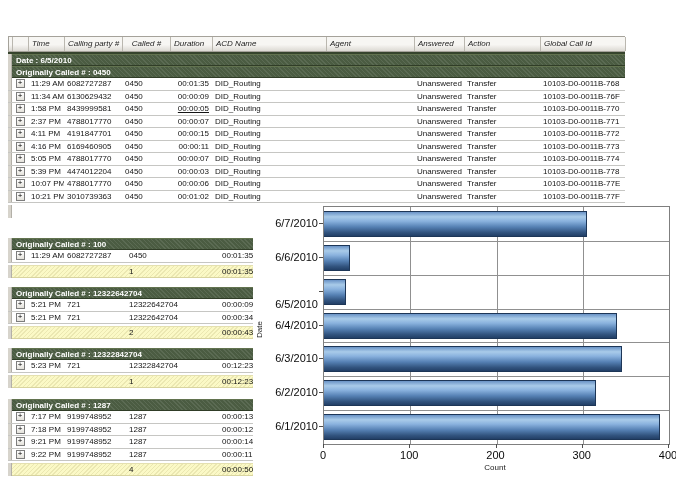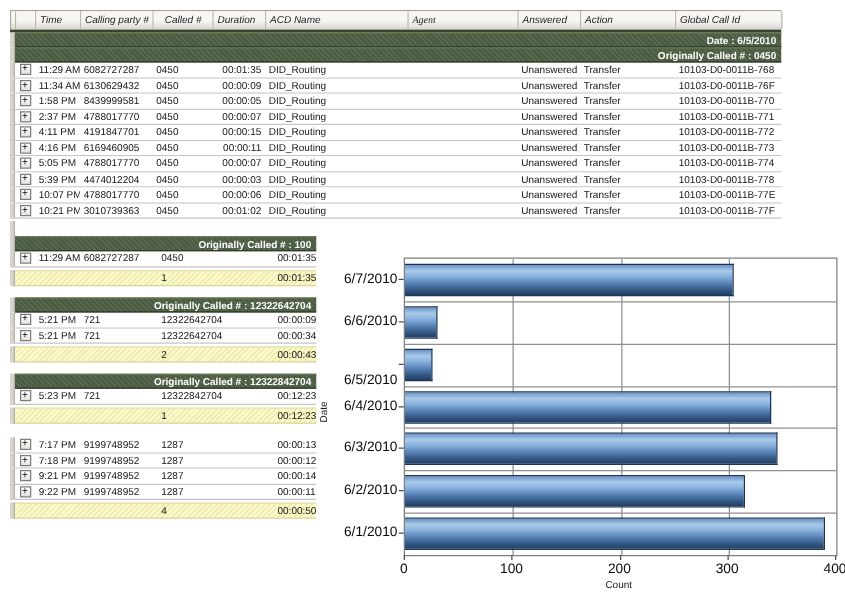--- a/index.html
+++ b/index.html
@@ -4,40 +4,40 @@
 <style>
   html,body{margin:0;padding:0;}
   body{
     width:676px;height:485px;position:relative;overflow:hidden;
     background:#ffffff;font-family:"Liberation Sans",sans-serif;
     -webkit-font-smoothing:antialiased;
   }
   .abs{position:absolute;}
 
   
-  .grid{font-size:8px;color:#141414;}
+  .grid{font-size:8px;color:#141414;margin-top:28px;}
   .r{display:flex;}
   .gutter{width:4px;background:#d7d4cc;border-right:1px solid #b3b0a8;box-sizing:border-box;flex:0 0 auto;}
 
   .hdr{height:16px;border:1px solid #a5a29a;box-sizing:border-box;background:linear-gradient(#f7f6f3,#dcd9d3);}
   .hdr .cell{
     font-style:italic;line-height:14px;height:14px;
     border-right:1px solid #bab7af;box-sizing:border-box;
     padding:0 3px;overflow:hidden;white-space:nowrap;
     background:linear-gradient(#f7f6f3 55%,#dcd9d3);
     color:#1c1c1c;
   }
   .hdr-underline{height:2px;background:#36442d;}
 
   .band{
     height:12px;line-height:11px;box-sizing:border-box;
     color:#ffffff;font-weight:bold;font-size:8px;padding:0 4px;
     background:repeating-linear-gradient(45deg,rgba(255,255,255,0.09) 0 1px,transparent 1px 3px),#4b5c42;
     border-top:1px solid #62734f;border-bottom:1px solid #303d27;
-    overflow:hidden;white-space:nowrap;flex:1 1 auto;text-align:right;
+    overflow:hidden;white-space:nowrap;flex:1 1 auto;
   }
 
   .row{height:11.5px;line-height:11.5px;border-bottom:1px solid #c6c6c3;background:#ffffff;}
   .cell{padding:0 3px;box-sizing:border-box;overflow:hidden;white-space:nowrap;flex:0 0 auto;}
   .cell.right{text-align:right;}
   .expand-cell{width:16px;display:flex;align-items:center;justify-content:center;padding:0;box-sizing:border-box;flex:0 0 auto;}
   .plusbox{
     width:9px;height:9px;box-sizing:border-box;border:1px solid #7d7d7d;
     background:linear-gradient(#ffffff,#e4e2db);
     font-size:8px;line-height:6px;text-align:center;color:#000;cursor:pointer;
@@ -74,21 +74,21 @@
 
 <div class="abs grid" style="left:8px;top:8px;width:617px;">
   <div class="r hdr" id="main-header">
       <div class="cell" style="width: 4px; padding: 0px;"></div>
       <div class="cell" style="width: 16px; padding: 0px;"></div>
       <div class="cell" style="width: 36px;">Time</div>
       <div class="cell" style="width: 58px;">Calling party #</div>
       <div class="cell" style="width: 48px; text-align: center;">Called #</div>
       <div class="cell" style="width: 42px;">Duration</div>
       <div class="cell" style="width: 114px;">ACD Name</div>
-      <div class="cell" style="width: 88px; font-family: Liberation Serif, serif;">Agent</div>
+      <div class="cell" style="width: 88px;">Agent</div>
       <div class="cell" style="width: 50px;">Answered</div>
       <div class="cell" style="width: 76px;">Action</div>
       <div class="cell" style="width: 85px;">Global Call Id</div>
     </div>
   <div class="hdr-underline"></div>
   <div class="r">
     <div class="gutter"></div>
     <div class="band">Date : 6/5/2010</div>
   </div>
   <div id="main-group">
@@ -127,21 +127,21 @@
         <div class="cell" style="width: 85px;">10103-D0-0011B-76F</div>
       </div>
       <div class="r row">
         <div class="gutter"></div>
         <div class="expand-cell">
           <div class="plusbox">+</div>
         </div>
         <div class="cell" style="width: 36px;">1:58 PM</div>
         <div class="cell" style="width: 58px;">8439999581</div>
         <div class="cell" style="width: 48px;">0450</div>
-        <div class="cell right" style="width: 42px;">00:00:05</div>
+        <div class="cell right" style="width: 42px; text-decoration: underline;">00:00:05</div>
         <div class="cell" style="width: 114px;">DID_Routing</div>
         <div class="cell" style="width: 88px;"></div>
         <div class="cell" style="width: 50px;">Unanswered</div>
         <div class="cell" style="width: 76px;">Transfer</div>
         <div class="cell" style="width: 85px;">10103-D0-0011B-770</div>
       </div>
       <div class="r row">
         <div class="gutter"></div>
         <div class="expand-cell">
           <div class="plusbox">+</div>
@@ -246,21 +246,21 @@
         <div class="cell" style="width: 76px;">Transfer</div>
         <div class="cell" style="width: 85px;">10103-D0-0011B-77F</div>
       </div>
       <div class="gap2"></div>
       <div class="r sumrow">
         <div class="gutter"></div>
       </div>
     </div>
 </div>
 
-<div class="abs grid" style="left:8px;top:189px;width:245px;" id="mini-groups">
+<div class="abs grid" style="left:8px;top:210px;width:245px;" id="mini-groups">
     <div style="margin-top: 0px;">
       <div class="r">
         <div class="gutter"></div>
         <div class="band">Originally Called # : 100</div>
       </div>
       <div class="r row">
         <div class="gutter"></div>
         <div class="expand-cell">
           <div class="plusbox">+</div>
         </div>
@@ -339,20 +339,24 @@
         <div class="sumband">
           <div class="cell" style="width: 16px;"></div>
           <div class="cell" style="width: 36px;"></div>
           <div class="cell" style="width: 62px;"></div>
           <div class="cell" style="width: 93px;">1</div>
           <div class="cell right" style="width: 34px;">00:12:23</div>
         </div>
       </div>
     </div>
     <div style="margin-top: 11.5px;">
+      <div class="r">
+        <div class="gutter"></div>
+        <div class="band">Originally Called # : 1287</div>
+      </div>
       <div class="r row">
         <div class="gutter"></div>
         <div class="expand-cell">
           <div class="plusbox">+</div>
         </div>
         <div class="cell" style="width: 36px;">7:17 PM</div>
         <div class="cell" style="width: 62px;">9199748952</div>
         <div class="cell" style="width: 93px;">1287</div>
         <div class="cell right" style="width: 34px;">00:00:13</div>
       </div>

